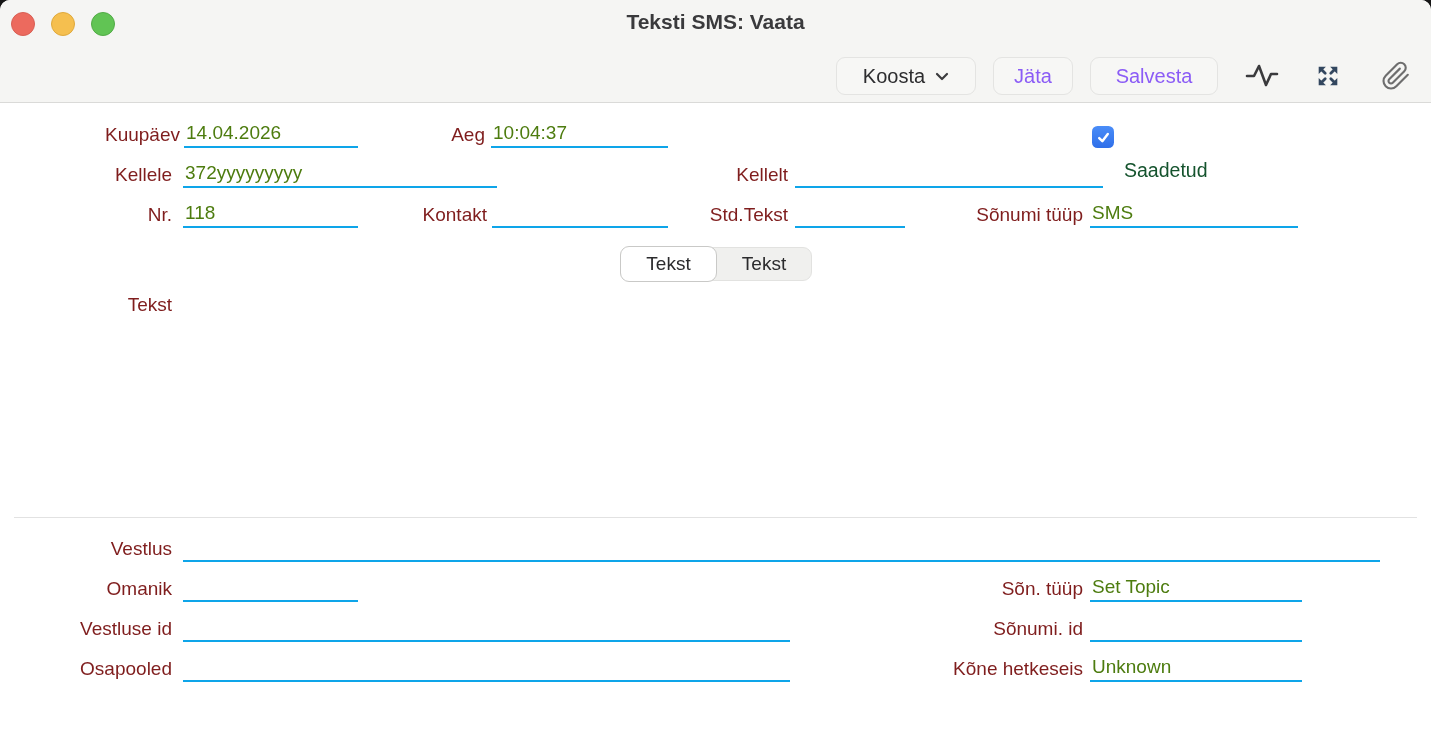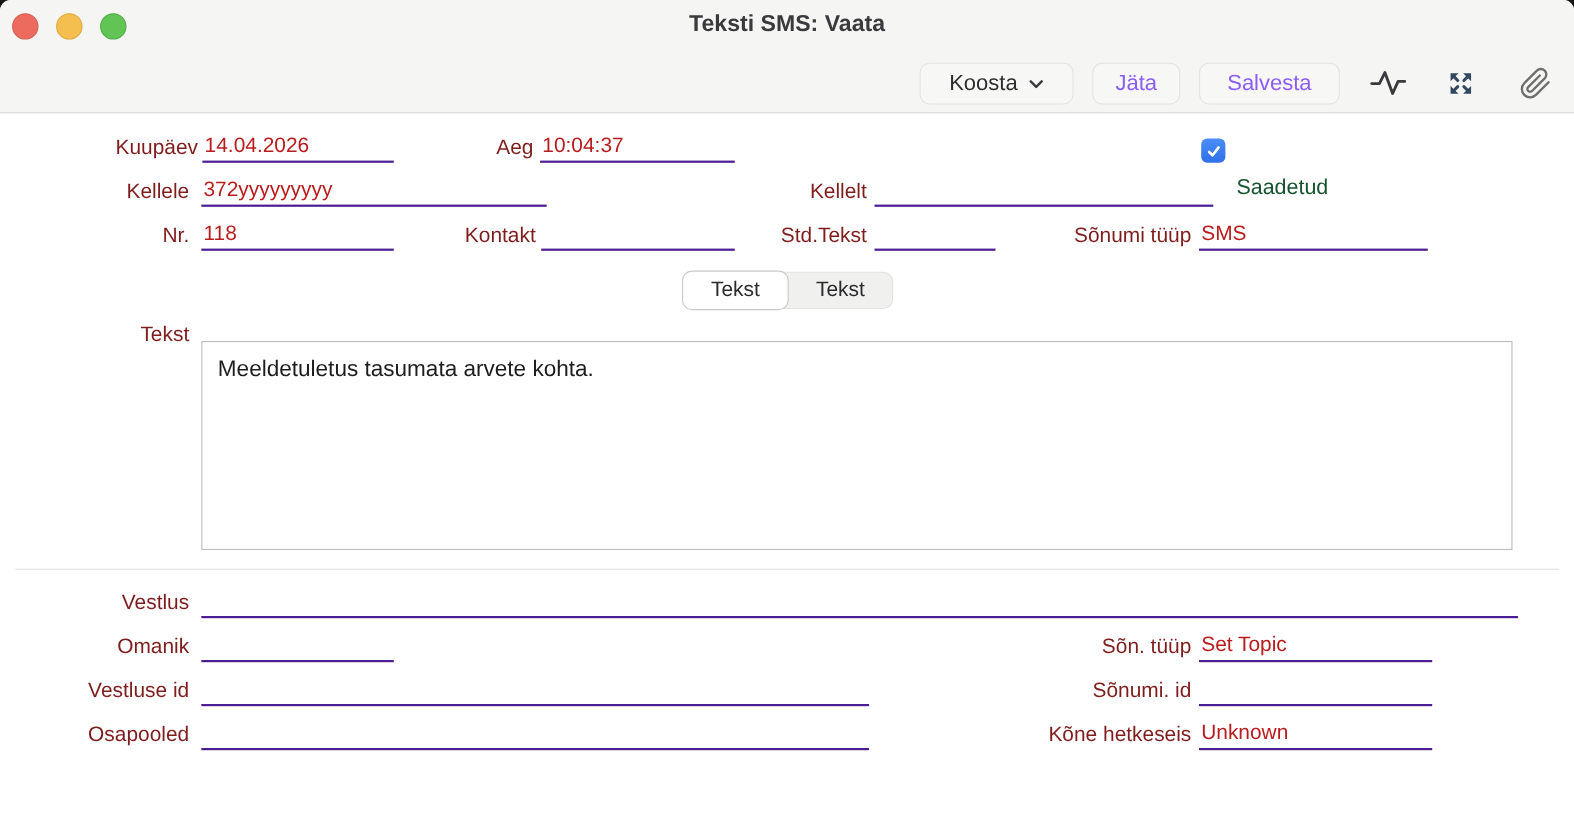--- a/index.html
+++ b/index.html
@@ -19,21 +19,21 @@
     font-size:21px;font-weight:700;color:#3a3a3c;}
   .tb-btn{position:absolute;top:57px;height:38px;border-radius:9px;border:1px solid #e4e4e2;
     background:#f7f7f5;font-family:inherit;font-size:20px;color:#2d2d2f;
     display:flex;align-items:center;justify-content:center;gap:10px;padding:0 18px;cursor:pointer;}
   .tb-btn.disabled{color:#8b5cf6;cursor:default;}
   .tb-ico{position:absolute;top:58px;background:none;border:none;padding:0;cursor:pointer;
     display:flex;align-items:center;justify-content:center;width:36px;height:36px;}
   
   .lbl{position:absolute;font-size:19px;line-height:26px;color:#7f1d1d;text-align:right;white-space:nowrap;}
   .ufield{position:absolute;height:27px;background:transparent;border:none;
-    border-bottom:2px solid #4c1d95;font-family:inherit;font-size:19px;color:#b91c1c;
+    border-bottom:2px solid #0ea5e9;font-family:inherit;font-size:19px;color:#4d7c0f;
     padding:0 2px 2px 2px;outline:none;}
   .checkbox{position:absolute;width:22px;height:22px;border-radius:5.5px;
     background:linear-gradient(#4a8df8,#2f6fe9);display:flex;align-items:center;justify-content:center;cursor:pointer;}
   .chk-label{position:absolute;font-size:19.5px;line-height:24px;color:#14532d;margin-top:32px;}
   
   .tabbar{position:absolute;left:620px;top:247px;width:192px;height:34px;background:#f0f0ee;
     border:1px solid #e2e2e0;border-radius:9px;}
   .tab{position:absolute;top:-1px;height:34px;width:96px;display:flex;align-items:center;justify-content:center;
     font-size:19px;color:#2b2b2d;cursor:pointer;}
   .tab.sel{left:-1px;background:#ffffff;border:1px solid #c9c9c7;border-radius:9px;height:36px;top:-2px;width:97px;}
@@ -130,21 +130,20 @@
   <div class="tabbar">
     <div class="tab sel">
         <span>Tekst</span>
       </div>
     <div class="tab unsel">
         <span>Tekst</span>
       </div>
   </div>
 
   <div class="lbl" style="left:40px;top:292px;width:132px;">Tekst</div>
-  <textarea class="txtarea" style="">Meeldetuletus tasumata arvete kohta.</textarea>
 
   <div class="divider"></div>
 
   <div class="lbl" style="left:40px;top:536px;width:132px;">Vestlus</div>
   <input class="ufield" style="left: 183px; top: 535px; width: 1197px;" value="">
 
   <div class="lbl" style="left:40px;top:576px;width:132px;">Omanik</div>
   <input class="ufield" style="left: 183px; top: 575px; width: 175px;" value="">
 
   <div class="lbl" style="left:40px;top:616px;width:132px;">Vestluse id</div>

